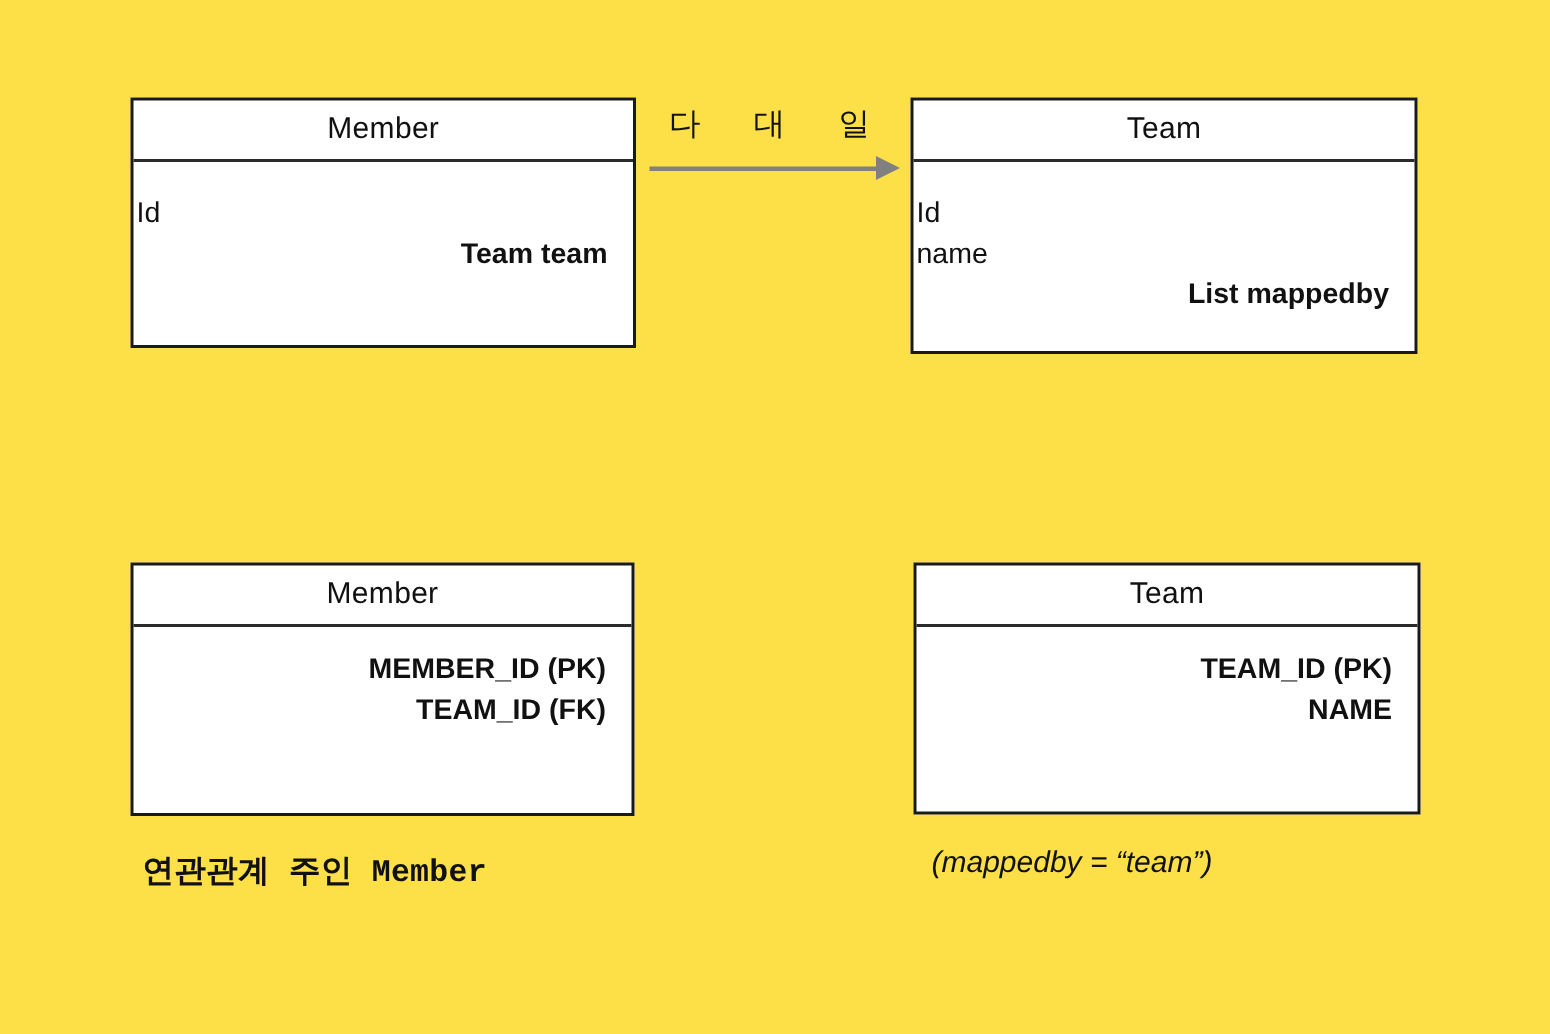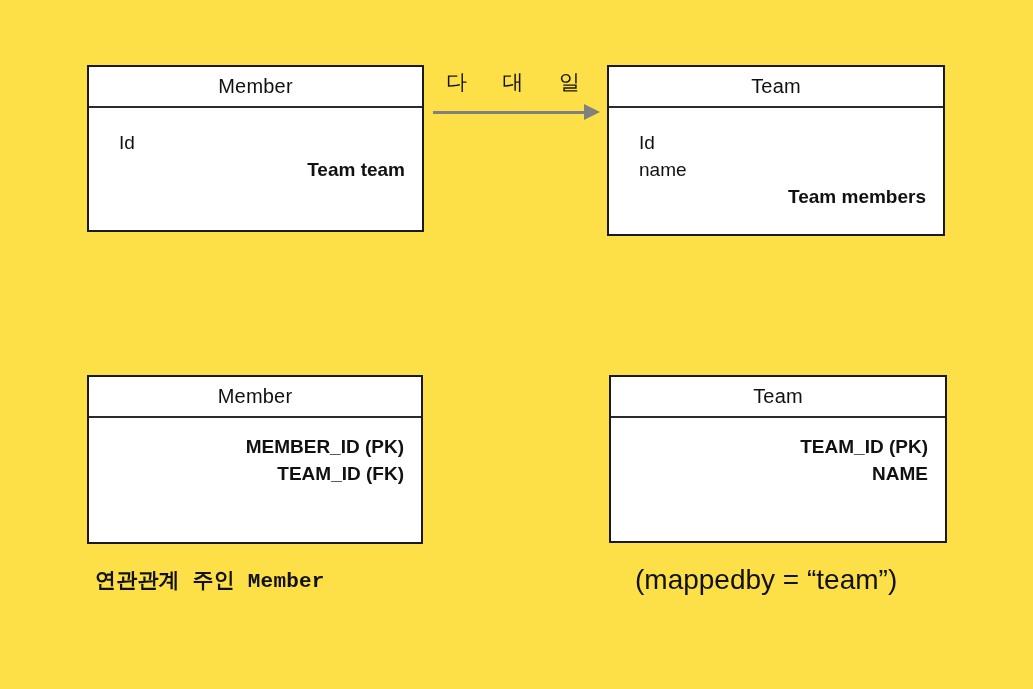--- a/index.html
+++ b/index.html
@@ -23,21 +23,21 @@
   .entity .hdr {
     height: 41px;
     border-bottom: 2px solid #2b2b2b;
     display: flex;
     align-items: center;
     justify-content: center;
     font-size: 20px;
     letter-spacing: 0.2px;
   }
   .entity .flds {
-    padding: 21px 17px 0 30px;
+    padding: 21px 17px 0 2px;
     font-size: 19px;
     line-height: 27px;
   }
   .entity.tbl .flds { padding-top: 15px; }
   .fld { display: block; white-space: pre; }
   .b { font-weight: bold; text-align: right; }
 
   
   .box-member-obj { left: 87px;  top: 65px;  width: 337px; height: 167px; }
   .box-team-obj   { left: 607px; top: 65px;  width: 338px; height: 171px; }
@@ -70,22 +70,23 @@
   .cap-owner {
     position: absolute;
     left: 95px; top: 566px;
     font-size: 21px;
     font-weight: bold;
     letter-spacing: 0.2px;
     font-family: Liberation Mono, monospace;
   }
   .cap-mapped {
     position: absolute;
-    left: 635px; top: 564px;
-    font-size: 28px;
+    left: 621px; top: 564px;
+    font-size: 20px;
+    font-style: italic;
   }
 </style>
 </head>
 <body>
 
 <div class="canvas">
 
   <div class="entity box-member-obj">
     <div class="hdr">Member</div>
     <div class="flds">
@@ -100,21 +101,21 @@
     <span>일</span>
   </div>
   <div class="arrow-line"></div>
   <div class="arrow-head"></div>
 
   <div class="entity box-team-obj">
     <div class="hdr">Team</div>
     <div class="flds">
       <span class="fld">Id</span>
       <span class="fld">name</span>
-      <span class="fld b">Team members</span>
+      <span class="fld b">List mappedby</span>
     </div>
   </div>
 
   <div class="entity tbl box-member-tbl">
     <div class="hdr">Member</div>
     <div class="flds">
       <span class="fld b">MEMBER_ID (PK)</span>
       <span class="fld b">TEAM_ID (FK)</span>
     </div>
   </div>

